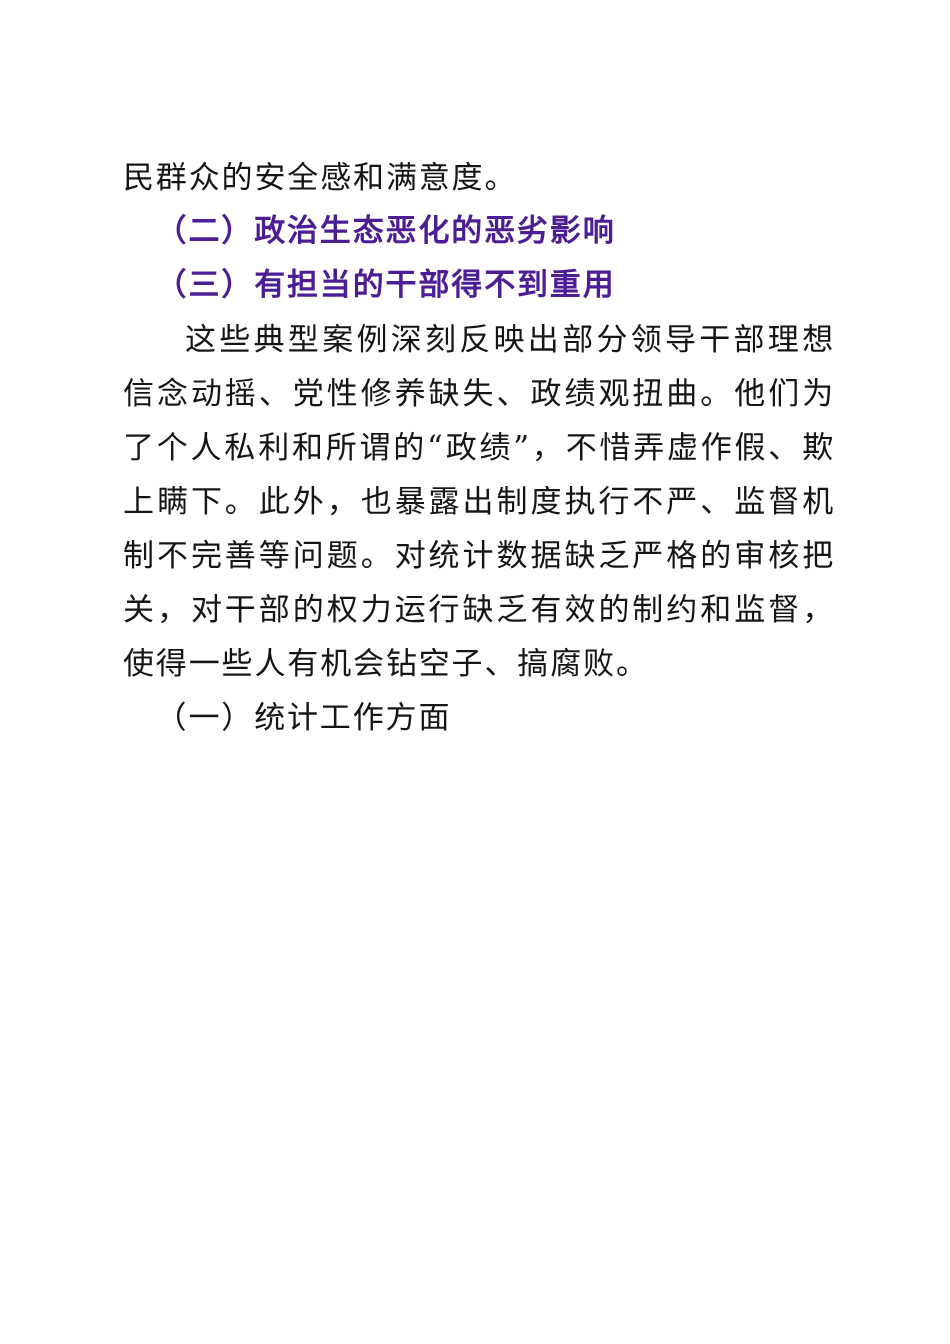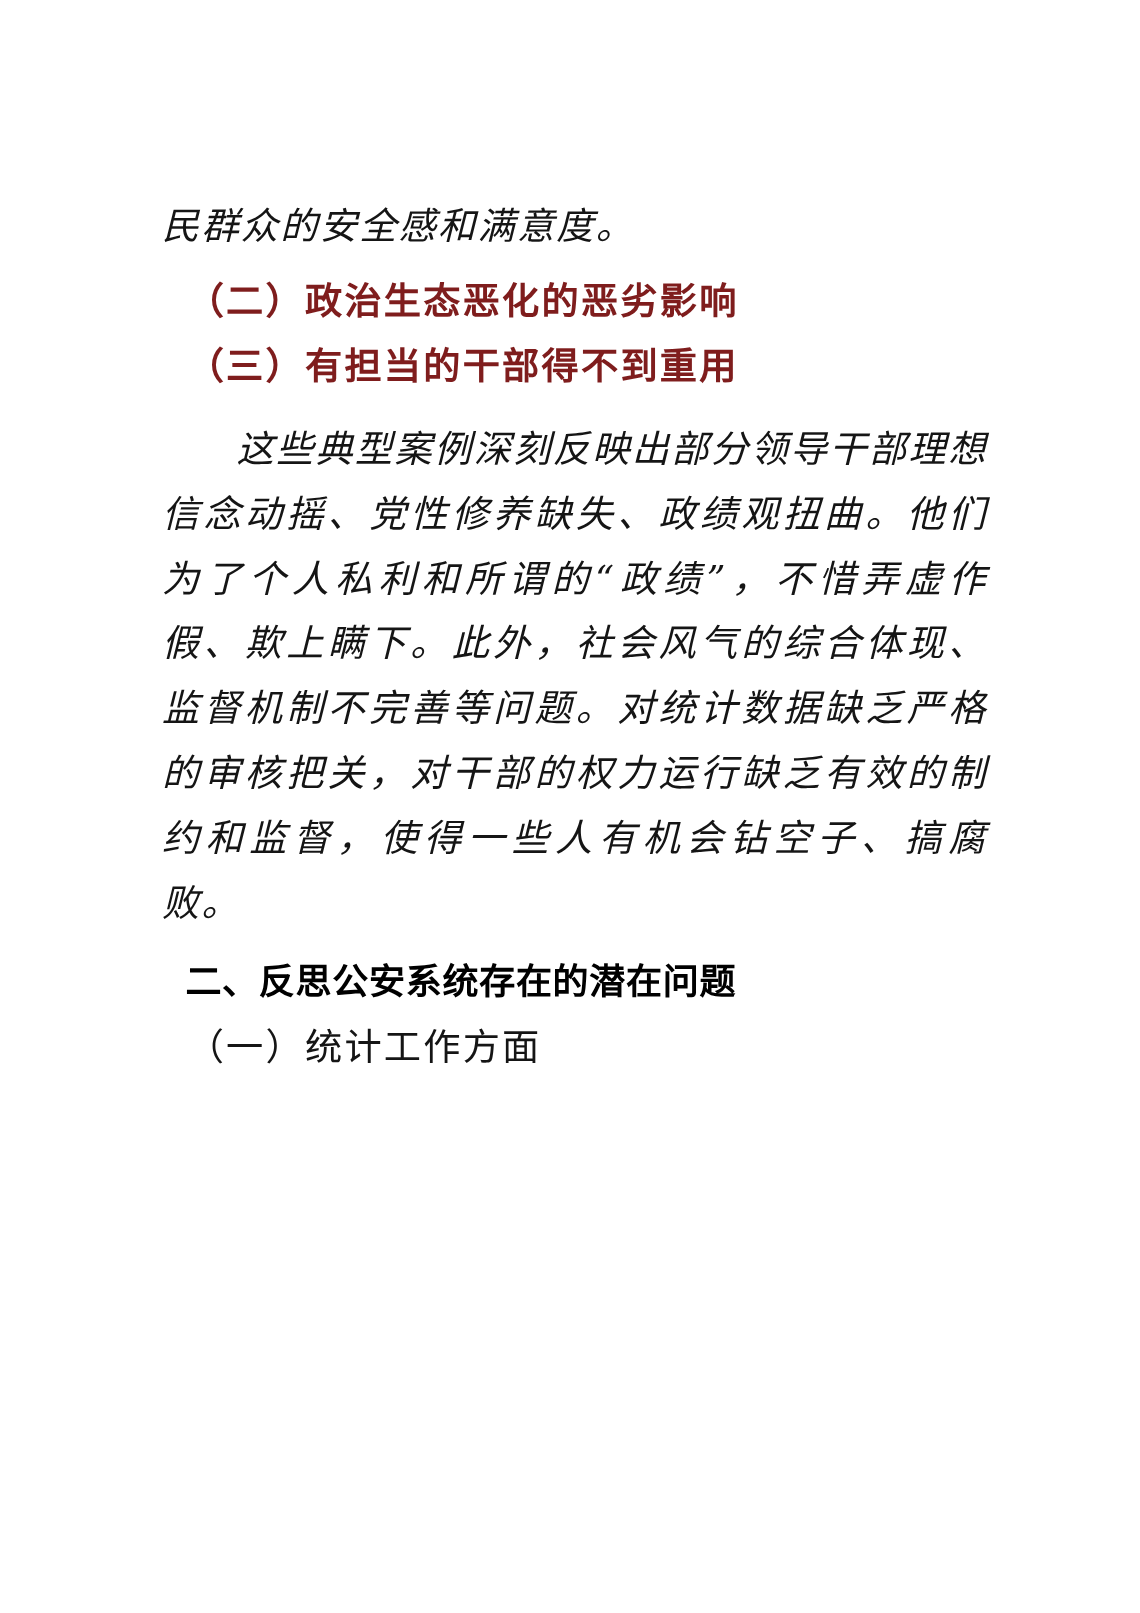--- a/index.html
+++ b/index.html
@@ -26,40 +26,39 @@
   
   .line,
   .para {
     font-family: "DejaVu Serif", "Liberation Serif", serif;
     color: #151515;
     font-size: 31px;
     line-height: 54px;
     letter-spacing: 0.06em;
     white-space: pre;
     text-align: left;
-    margin: 12px;
-    font-style: italic;
+    margin: 0;
   }
 
   
   .para {
     white-space: normal;
     text-align: justify;
     text-justify: inter-character;
     text-indent: 2em;
     word-break: break-all;
   }
 
   
   .h2 {
-    font-family: Liberation Mono, monospace;
+    font-family: Liberation Serif, serif;
     font-size: 31px;
     line-height: 54px;
     letter-spacing: 0.06em;
-    color: #7f1d1d;
+    color: #4c1d95;
     font-weight: 700;
     text-indent: 1.05em;
     white-space: pre;
     margin: 0;
   }
 
   
   .h3 {
     font-family: "DejaVu Serif", "Liberation Serif", serif;
     font-size: 31px;
@@ -91,20 +90,19 @@
 <div id="page">
   <div id="doc-body">
 
     <p class="line">民群众的安全感和满意度。</p>
 
     <p class="h2">（二）政治生态恶化的恶劣影响</p>
 
 
     <p class="h2">（三）有担当的干部得不到重用</p>
 
-    <p class="para">这些典型案例深刻反映出部分领导干部理想信念动摇、党性修养缺失、政绩观扭曲。他们为了个人私利和所谓的“政绩”，不惜弄虚作假、欺上瞒下。此外，社会风气的综合体现、监督机制不完善等问题。对统计数据缺乏严格的审核把关，对干部的权力运行缺乏有效的制约和监督，使得一些人有机会钻空子、搞腐败。</p>
+    <p class="para">这些典型案例深刻反映出部分领导干部理想信念动摇、党性修养缺失、政绩观扭曲。他们为了个人私利和所谓的“政绩”，不惜弄虚作假、欺上瞒下。此外，也暴露出制度执行不严、监督机制不完善等问题。对统计数据缺乏严格的审核把关，对干部的权力运行缺乏有效的制约和监督，使得一些人有机会钻空子、搞腐败。</p>
 
-    <p class="h1">二、反思公安系统存在的潜在问题</p>
 
     <p class="h3">（一）统计工作方面</p>
 
   </div>
 </div>
 
 </body></html>

